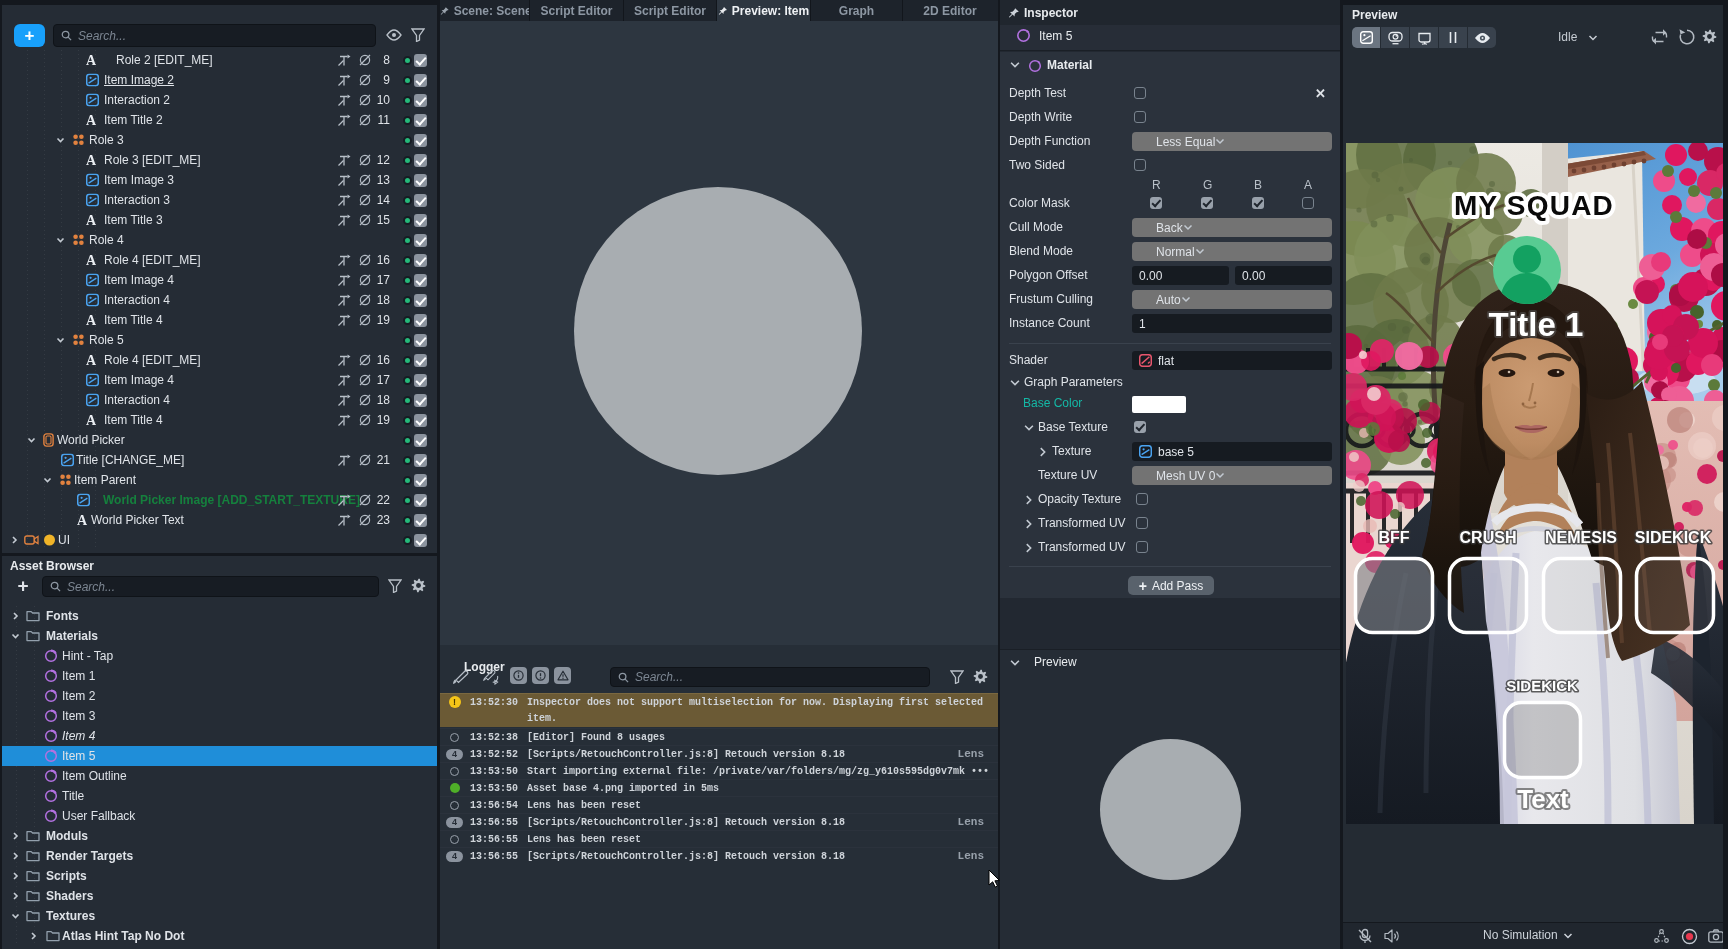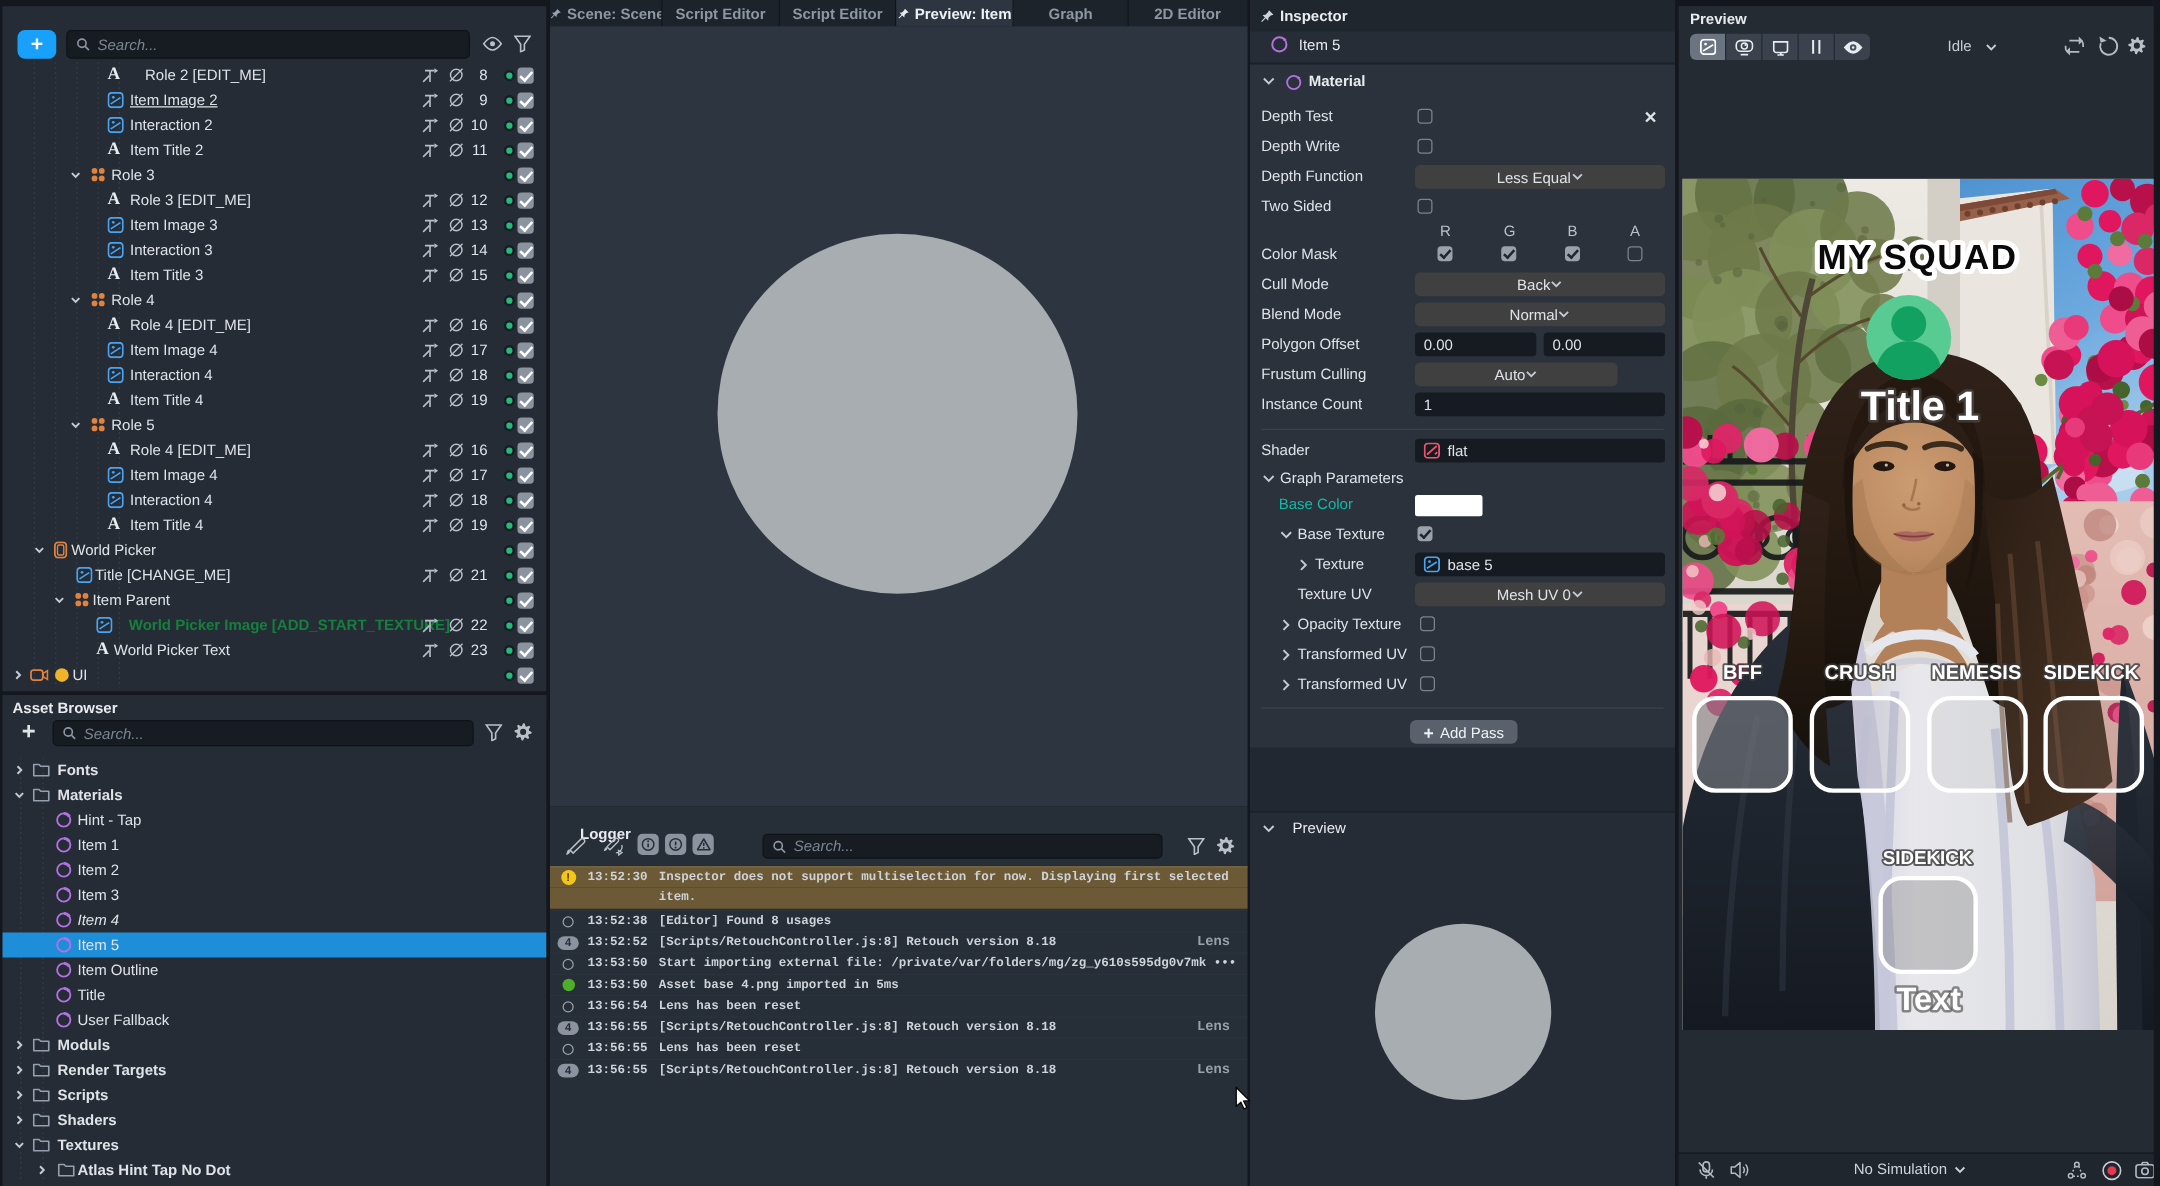--- a/index.html
+++ b/index.html
@@ -46,22 +46,22 @@
   .ldot { width:9px; height:9px; border-radius:50%; border:1.5px solid #99a1ab; }
   .ldotg { width:10px; height:10px; border-radius:50%; background:#4fae28; }
   .lbadge { min-width:17px; height:11px; border-radius:6px; background:#8b939e; color:#262d36; font-size:9px;
             font-weight:bold; display:flex; align-items:center; justify-content:center; font-family:"Liberation Sans",sans-serif;}
   .ltime { margin-right:9px; white-space:pre; }
   .lens { position:absolute; right:14px; color:#98a1ab; font-size:11px; }
 
   
   #insp { left:1000px; top:0; width:340px; height:949px; background:#222831; }
   #insp-head { left:1000px; top:0; width:340px; height:25px; background:#20262e; display:flex; align-items:center; padding-left:8px; gap:4px;}
-  .drop { position:absolute; left:1132px; width:200px; height:19px; background:#404040; border-radius:4px; color:#dfe3e8;
-          font-size:12px; display:flex; align-items:center; padding:0 24px; justify-content:center;}
+  .drop { position:absolute; left:1132px; width:200px; height:19px; background:#737373; border-radius:4px; color:#dfe3e8;
+          font-size:12px; display:flex; align-items:center; padding:0 24px; justify-content:flex-start;}
   .inpt { position:absolute; height:19px; background:#161b21; border-radius:3px; color:#dfe3e8; font-size:12px;
           display:flex; align-items:center; padding:0 7px; }
   .icbx { position:absolute; width:12px; height:12px; border-radius:3px; }
   .icbx.off { background:transparent; border:1.5px solid #79838e; }
   .icbx.on { background:#99a1ab; }
   .icbx.on:after { content:""; position:absolute; left:3.5px; top:1px; width:3px; height:6.5px; border:solid #20262e; border-width:0 2px 2px 0; transform:rotate(42deg);}
 
   
   #prev { left:1343px; top:5px; width:385px; height:944px; background:#242b33; }
   #prev-head { left:1343px; top:5px; width:385px; height:20px; background:#242b33; display:flex; align-items:center; padding-left:9px;}
@@ -1221,21 +1221,21 @@
           <path d="M1.5 1.5L5 5l3.5-3.5" stroke="#c3cad2" stroke-width="1.5" fill="none"></path>
         </svg></div>
 <div class="abs" style="left:1009px;top:244px;font-size:12px;color:#dfe3e8;white-space:nowrap;">Blend Mode</div>
 <div class="abs drop" style="left:1132px;top:242px;width:200px;">Normal<svg width="10" height="7" viewBox="0 0 10 7">
           <path d="M1.5 1.5L5 5l3.5-3.5" stroke="#c3cad2" stroke-width="1.5" fill="none"></path>
         </svg></div>
 <div class="abs" style="left:1009px;top:268px;font-size:12px;color:#dfe3e8;white-space:nowrap;">Polygon Offset</div>
 <div class="abs inpt" style="left:1132px;top:266px;width:97px;">0.00</div>
 <div class="abs inpt" style="left:1235px;top:266px;width:97px;">0.00</div>
 <div class="abs" style="left:1009px;top:292px;font-size:12px;color:#dfe3e8;white-space:nowrap;">Frustum Culling</div>
-<div class="abs drop" style="left:1132px;top:290px;width:162px;">Auto<svg width="10" height="7" viewBox="0 0 10 7">
+<div class="abs drop" style="left:1132px;top:290px;width:200px;">Auto<svg width="10" height="7" viewBox="0 0 10 7">
           <path d="M1.5 1.5L5 5l3.5-3.5" stroke="#c3cad2" stroke-width="1.5" fill="none"></path>
         </svg></div>
 <div class="abs" style="left:1009px;top:316px;font-size:12px;color:#dfe3e8;white-space:nowrap;">Instance Count</div>
 <div class="abs inpt" style="left:1132px;top:314px;width:200px;">1</div>
 <div class="abs" style="left:1009px;top:343px;width:322px;height:1px;background:#3a424d;"></div>
 <div class="abs" style="left:1009px;top:353px;font-size:12px;color:#dfe3e8;white-space:nowrap;">Shader</div>
 <div class="abs inpt" style="left:1132px;top:351px;width:200px;gap:6px;">
         <svg width="13" height="13" viewBox="0 0 13 13">
           <rect x="0.7" y="0.7" width="11.6" height="11.6" rx="2.8" stroke="#e8566d" stroke-width="1.5" fill="none"></rect>
           <path d="M2.6 9.6L10.4 2.8M9 9.5l1.8-1.8" stroke="#e8566d" stroke-width="1.4"></path>

